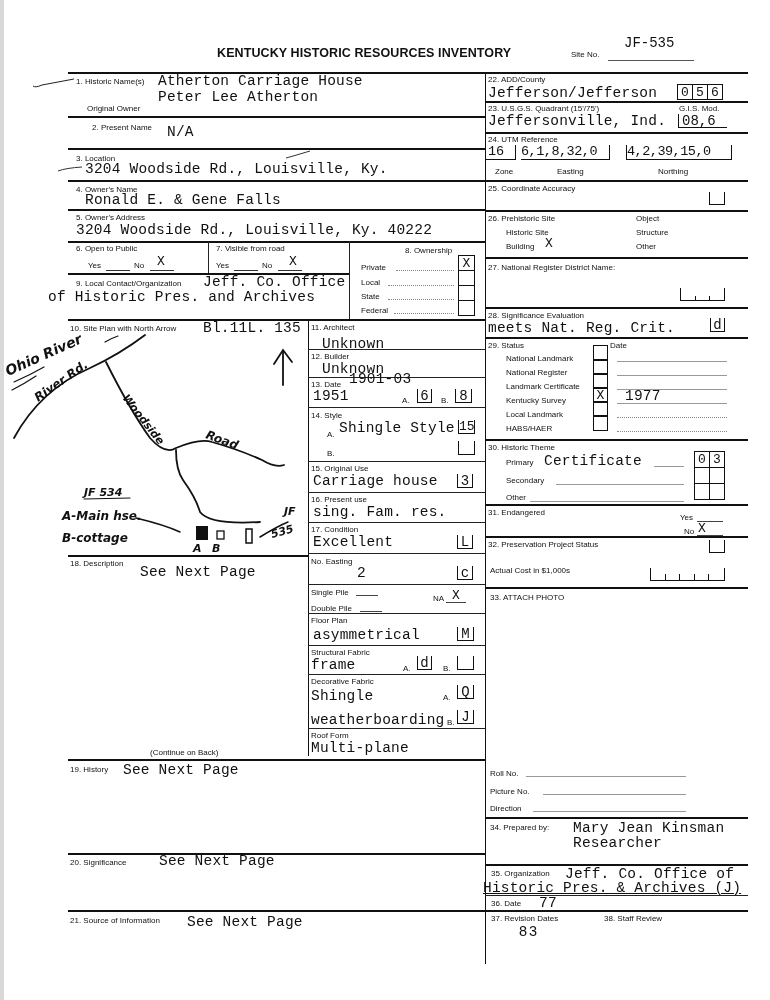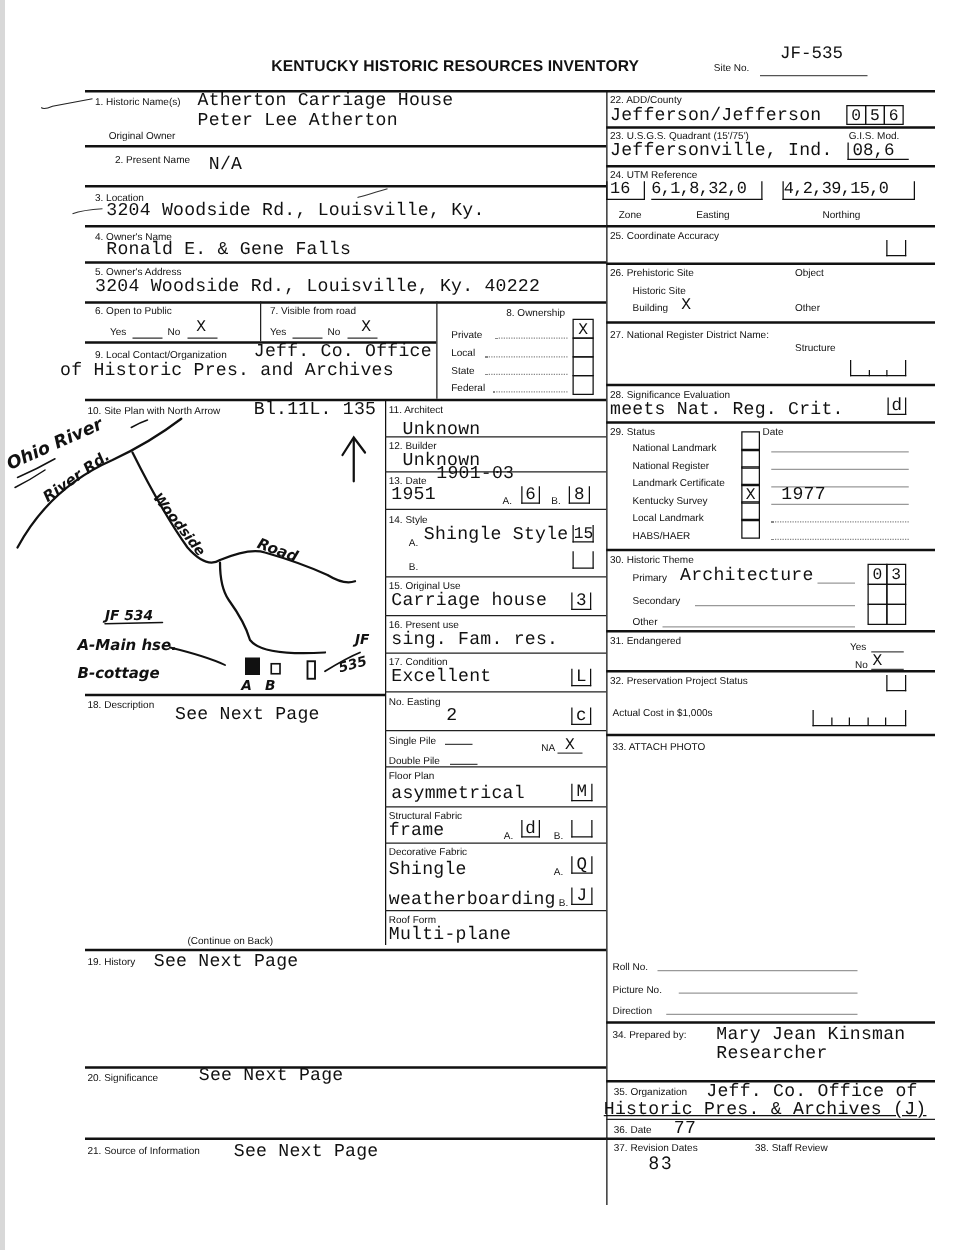--- a/index.html
+++ b/index.html
@@ -270,21 +270,21 @@
 
 <div class="lbl" style="left:488px;top:184px;">25. Coordinate Accuracy</div>
 <div class="bracket" style="left:709px;top:192px;width:14px;height:12px;"></div>
 <div class="hl" style="left:485px;top:210px;width:263px;"></div>
 
 <div class="lbl" style="left:488px;top:214px;">26. Prehistoric Site</div>
 <div class="lbl" style="left:506px;top:228px;">Historic Site</div>
 <div class="lbl" style="left:506px;top:242px;">Building</div>
 <div class="tw tw-sm" style="left:545px;top:236px;">X</div>
 <div class="lbl" style="left:636px;top:214px;text-align:right;">Object</div>
-<div class="lbl" style="left:636px;top:228px;margin-top:46px;">Structure</div>
+<div class="lbl" style="left:636px;top:228px;">Structure</div>
 <div class="lbl" style="left:636px;top:242px;">Other</div>
 <div class="hl" style="left:485px;top:257px;width:263px;"></div>
 
 <div class="lbl" style="left:488px;top:263px;">27. National Register District Name:</div>
 <div class="bracket" style="left:680px;top:288px;width:43px;height:12px;"></div>
 <div class="tick" style="left:695px;top:296px;height:5px;"></div>
 <div class="tick" style="left:709px;top:296px;height:5px;"></div>
 <div class="hl" style="left:485px;top:307px;width:263px;"></div>
 
 <div class="lbl" style="left:488px;top:311px;">28. Significance Evaluation</div>
@@ -310,21 +310,21 @@
 <div class="lbl" style="left:506px;top:410px;">Local Landmark</div>
 <div class="box" style="left:593px;top:401px;width:13px;height:14px;"></div>
 <div class="dots" style="left:617px;top:417px;width:110px;"></div>
 <div class="lbl" style="left:506px;top:424px;">HABS/HAER</div>
 <div class="box" style="left:593px;top:415px;width:13px;height:14px;"></div>
 <div class="dots" style="left:617px;top:431px;width:110px;"></div>
 <div class="hl" style="left:485px;top:439px;width:263px;"></div>
 
 <div class="lbl" style="left:488px;top:443px;">30. Historic Theme</div>
 <div class="lbl" style="left:506px;top:458px;">Primary</div>
-<div class="tw" style="left:544px;top:453px;">Architecture</div>
+<div class="tw" style="left:544px;top:453px;">Certificate</div>
 <div class="dash" style="left:654px;top:466px;width:30px;"></div>
 <div class="box" style="left:694px;top:451px;width:14px;height:15px;">0</div>
 <div class="box" style="left:709px;top:451px;width:14px;height:15px;">3</div>
 <div class="lbl" style="left:506px;top:476px;">Secondary</div>
 <div class="dash" style="left:556px;top:484px;width:128px;"></div>
 <div class="box" style="left:694px;top:467px;width:14px;height:15px;"></div>
 <div class="box" style="left:709px;top:467px;width:14px;height:15px;"></div>
 <div class="lbl" style="left:506px;top:493px;">Other</div>
 <div class="dash" style="left:530px;top:501px;width:154px;"></div>
 <div class="box" style="left:694px;top:483px;width:14px;height:15px;"></div>

